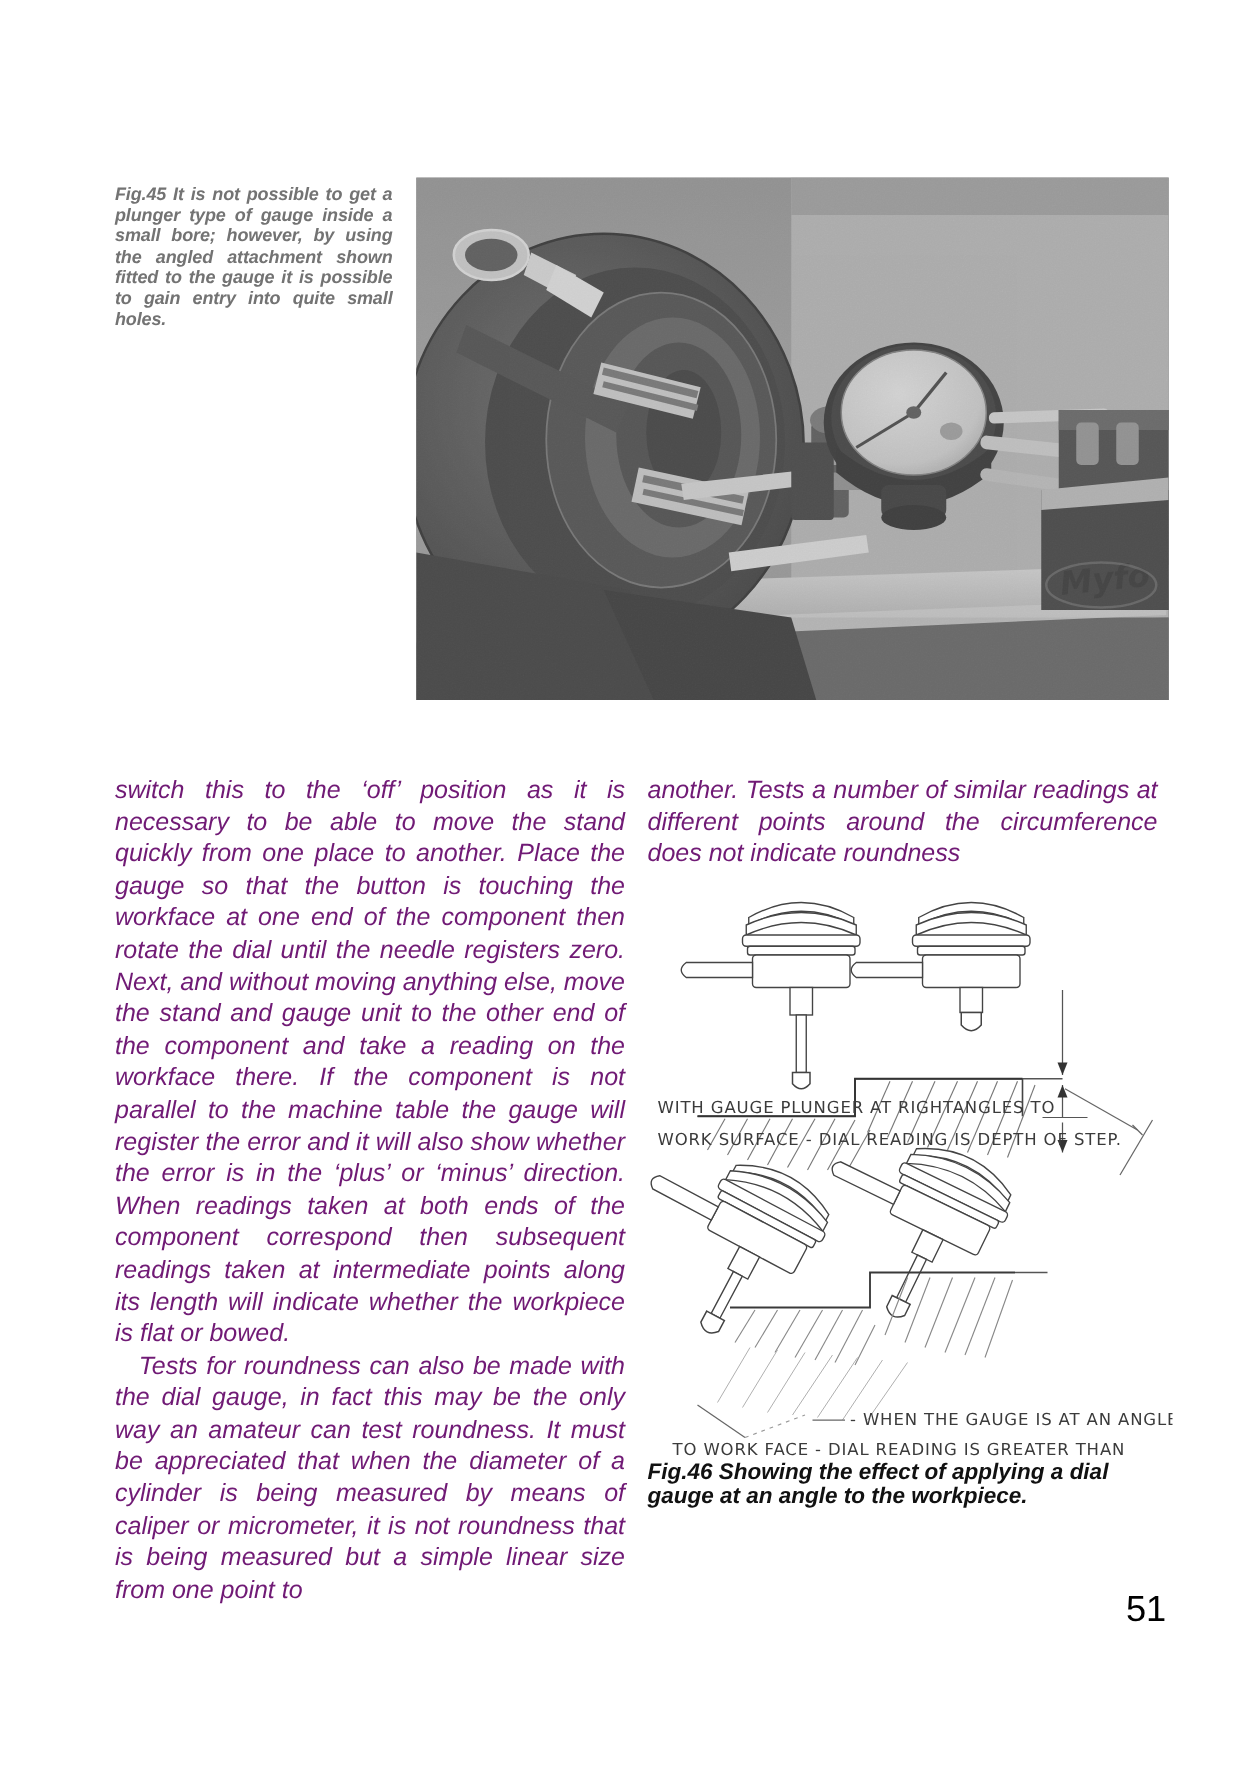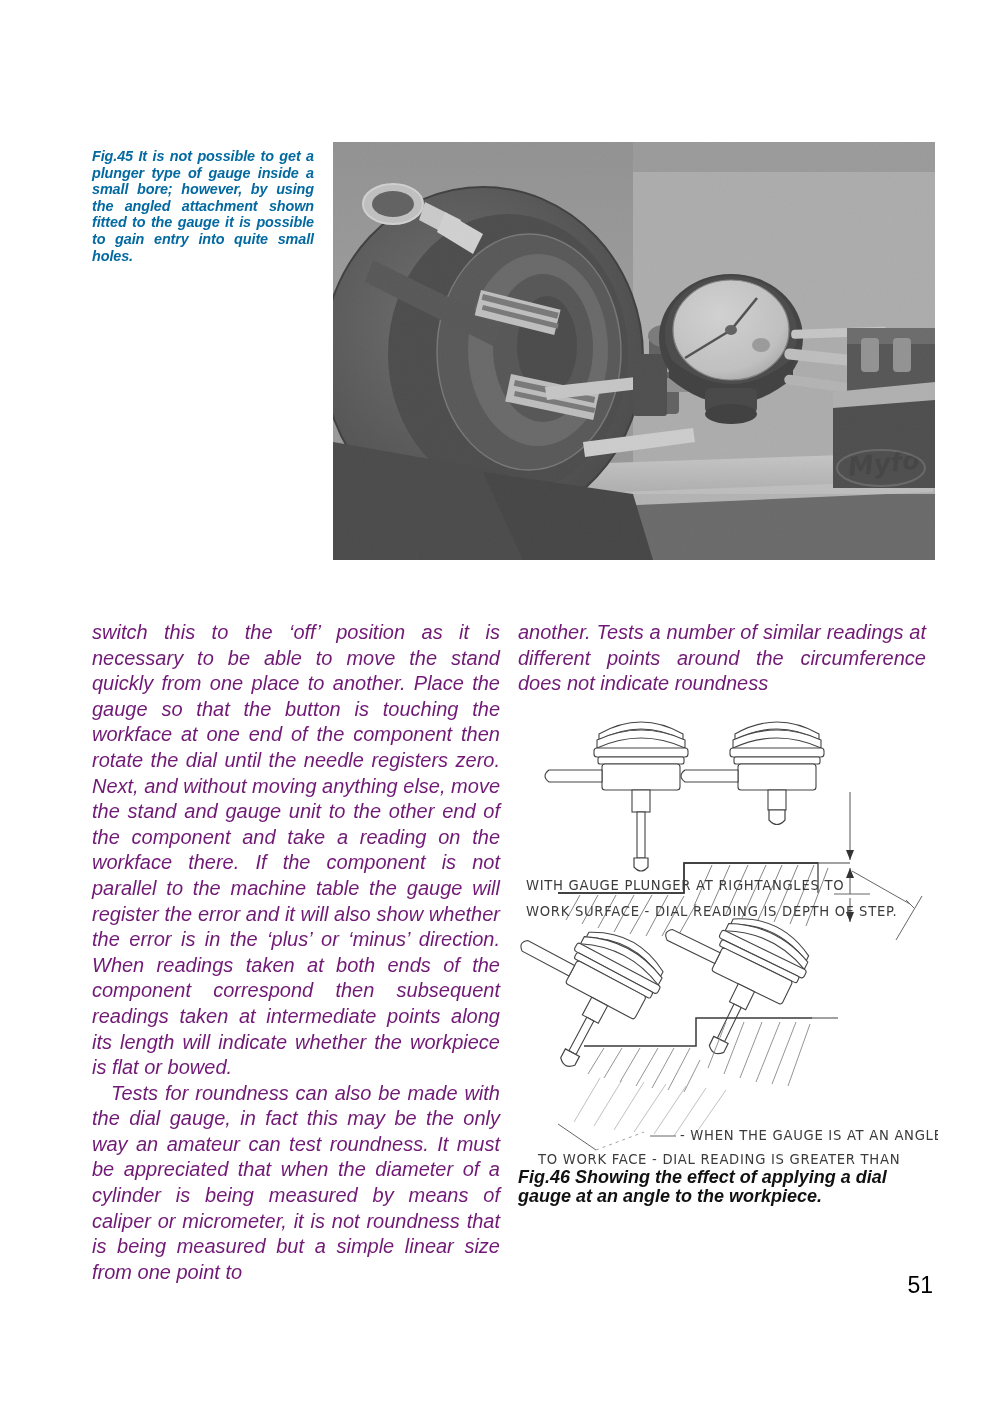--- a/index.html
+++ b/index.html
@@ -37,21 +37,21 @@
     position: absolute;
     left: 92px;
     top: 6px;
     width: 222px;
     font-size: 14.4px;
     line-height: 16.6px;
     font-style: italic;
     font-weight: 600;
     text-align: justify;
     letter-spacing: -0.1px;
-    color: #0369a1;
+    color: #737373;
   }
   .fig45-photo {
     position: absolute;
     left: 333px;
     top: 0px;
     width: 602px;
     height: 418px;
     overflow: hidden;
     background: #8d8d8d;
   }
@@ -93,21 +93,21 @@
     color: #111;
   }
 
   
   .page-number {
     position: absolute;
     left: 0;
     top: 1272px;
     width: 933px;
     text-align: right;
-    font-size: 23px;
+    font-size: 29px;
     color: #000;
   }
 
   .hw { font-family: "DejaVu Sans", sans-serif; }
 </style>
 </head>
 <body>
 
 <div class="page">
 

